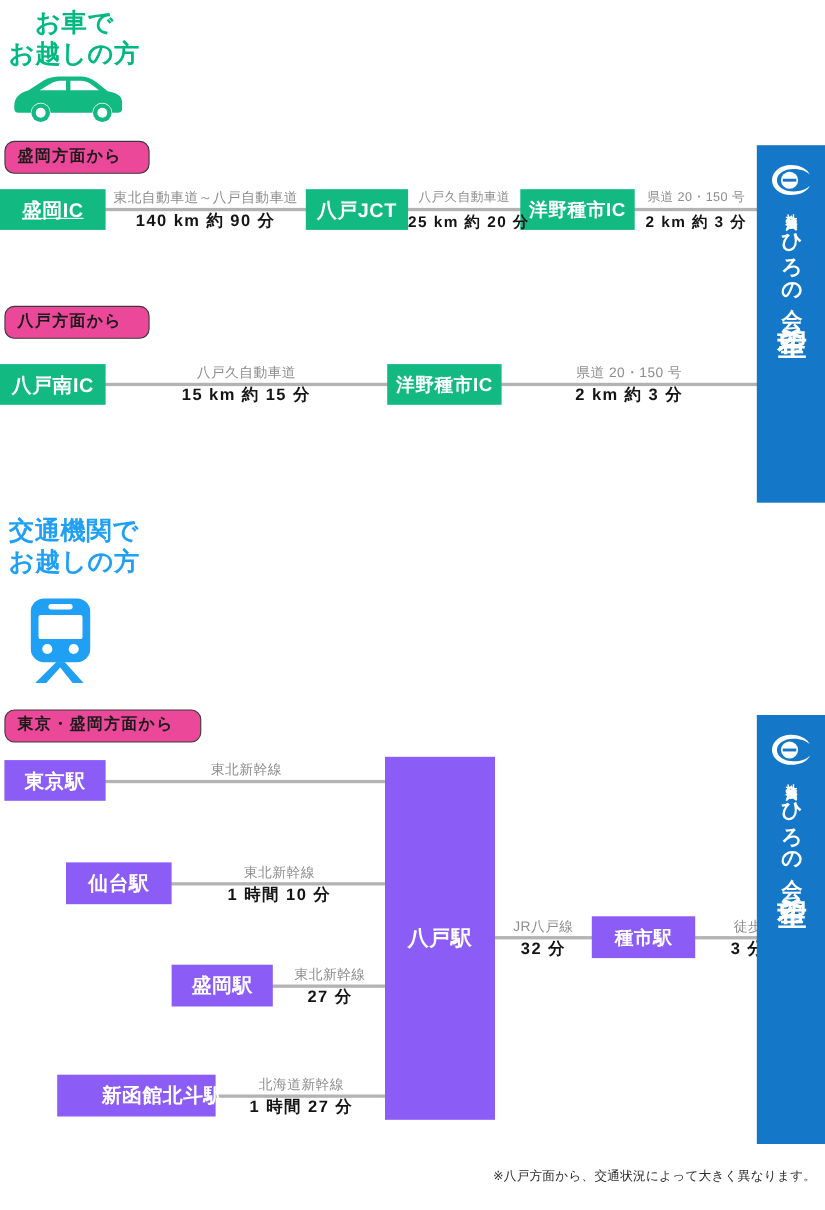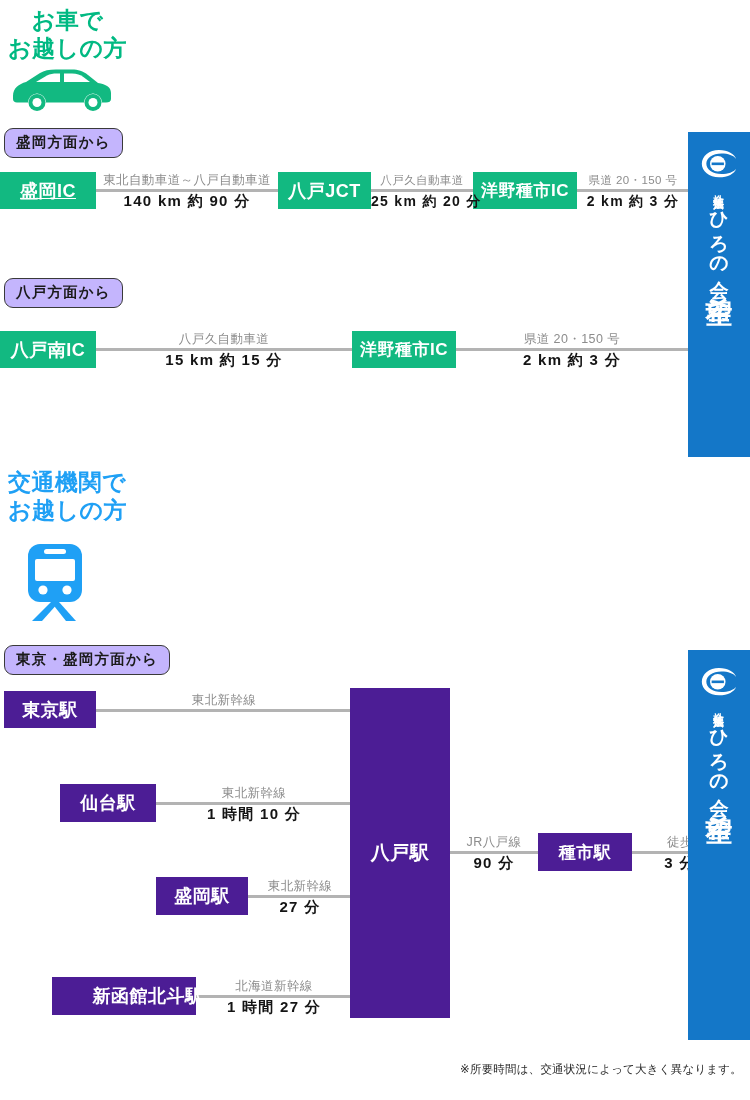--- a/index.html
+++ b/index.html
@@ -25,46 +25,46 @@
 
   
   .icon-car   { position: absolute; left: 10px; top: 66px;  width: 104px; height: 48px; }
   .icon-train { position: absolute; left: 20px; top: 542px; width: 70px;  height: 80px; }
 
   
   .pill {
     position: absolute;
     border: 1.6px solid #3a3a3a;
     border-radius: 9px;
-    background: #c4b5fd;
+    background: #ec4899;
     color: #1a1a1a;
     font-weight: bold;
     font-size: 14.5px;
     letter-spacing: 1.2px;
-    padding: 4px 11px 5px 11px;
+    padding: 4px 24px 5px 11px;
     white-space: nowrap;
     line-height: 19px;
   }
   .pill.p1 { left: 4px; top: 128px; }
   .pill.p2 { left: 4px; top: 278px; }
   .pill.p3 { left: 4px; top: 645px; }
 
   
   .node {
     position: absolute;
     color: #ffffff;
     font-weight: bold;
     display: flex;
     align-items: center;
     justify-content: center;
     white-space: nowrap;
     letter-spacing: 0.5px;
   }
   .node.green { background: #12b981; }
-  .node.blue  { background: #4c1d95; }
+  .node.blue  { background: #8b5cf6; }
 
   
   .line {
     position: absolute;
     height: 3px;
     background: #b3b3b3;
   }
 
   
   .seg { position: absolute; text-align: center; }
@@ -228,36 +228,36 @@
     <div class="route">東北新幹線</div>
     <div class="time">27 分</div>
   </div>
   <div class="seg" style="left:196px; top:979px; width:156px;">
     <div class="route">北海道新幹線</div>
     <div class="time">1 時間 27 分</div>
   </div>
 
   <div class="seg" style="left:450px; top:835px; width:88px;">
     <div class="route">JR八戸線</div>
-    <div class="time">90 分</div>
+    <div class="time">32 分</div>
   </div>
   <div class="node blue" style="left:538px; top:833px; width:94px; height:38px; font-size:17px;">種市駅</div>
   <div class="seg" style="left:652px; top:835px; width:56px;">
     <div class="route">徒歩</div>
     <div class="time">3 分</div>
   </div>
 
   <div class="banner" style="left:688px; top:650px; width:62px; height:390px;">
     <svg class="mark" viewBox="0 0 44 36">
       <path fill="#ffffff" d="M22 2 C33 2 41 7 43 13 C40 9 33 6.5 25 6.5
         C14 6.5 6.5 12 6.5 19 C6.5 26 14 31.5 25 31.5 C33 31.5 40 29 43 25
         C41 31 33 35.5 22 35.5 C10 35.5 1 28 1 19 C1 9.5 10 2 22 2 Z"></path>
       <circle cx="20.5" cy="19" r="9.5" fill="#ffffff"></circle>
       <rect x="13" y="17.4" width="15" height="3.2" fill="#1477c8"></rect>
     </svg>
     <div class="vtext corp">社会福祉法人</div>
     <div class="vtext name">ひろの会</div>
     <div class="vtext kibo">希望</div>
   </div>
 
-  <div class="footnote">※所要時間は、交通状況によって大きく異なります。</div>
+  <div class="footnote">※八戸方面から、交通状況によって大きく異なります。</div>
 
 </div>
 
 </body></html>

